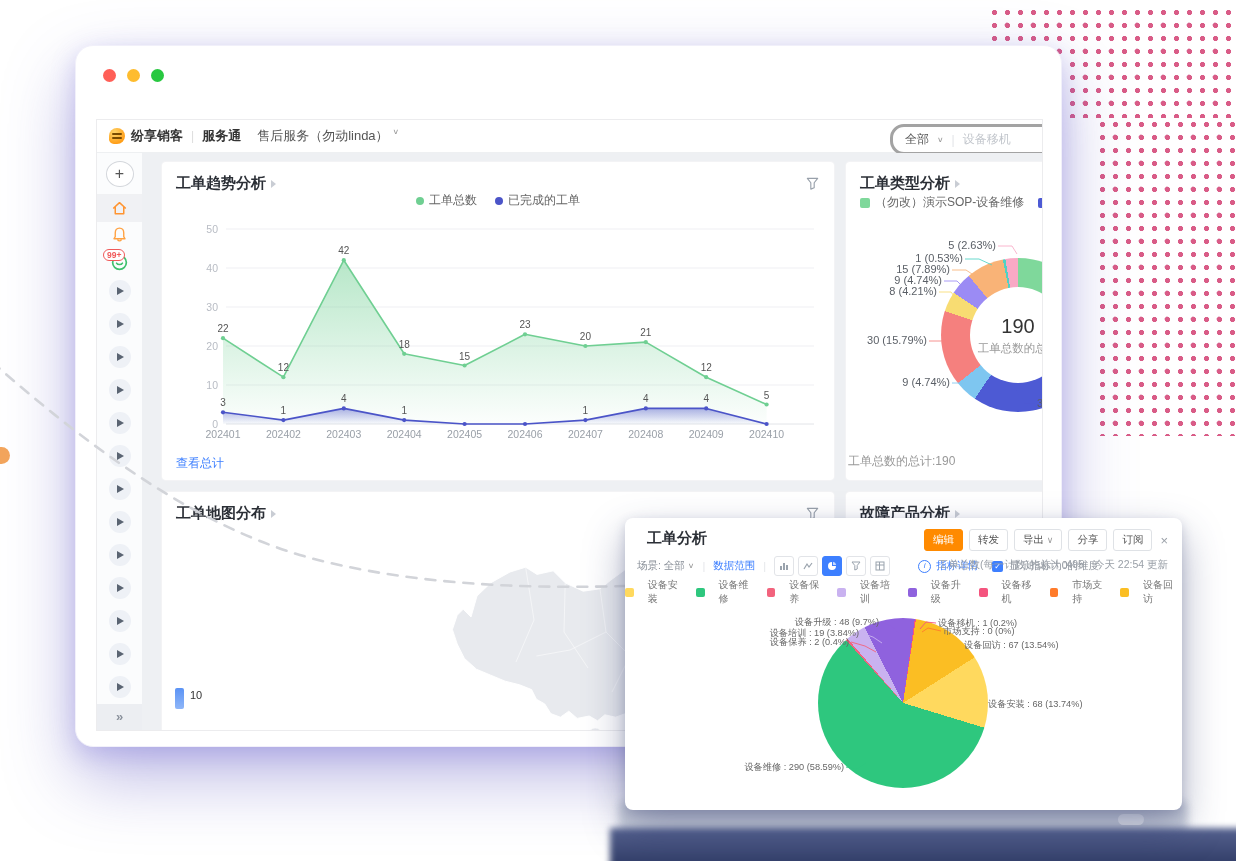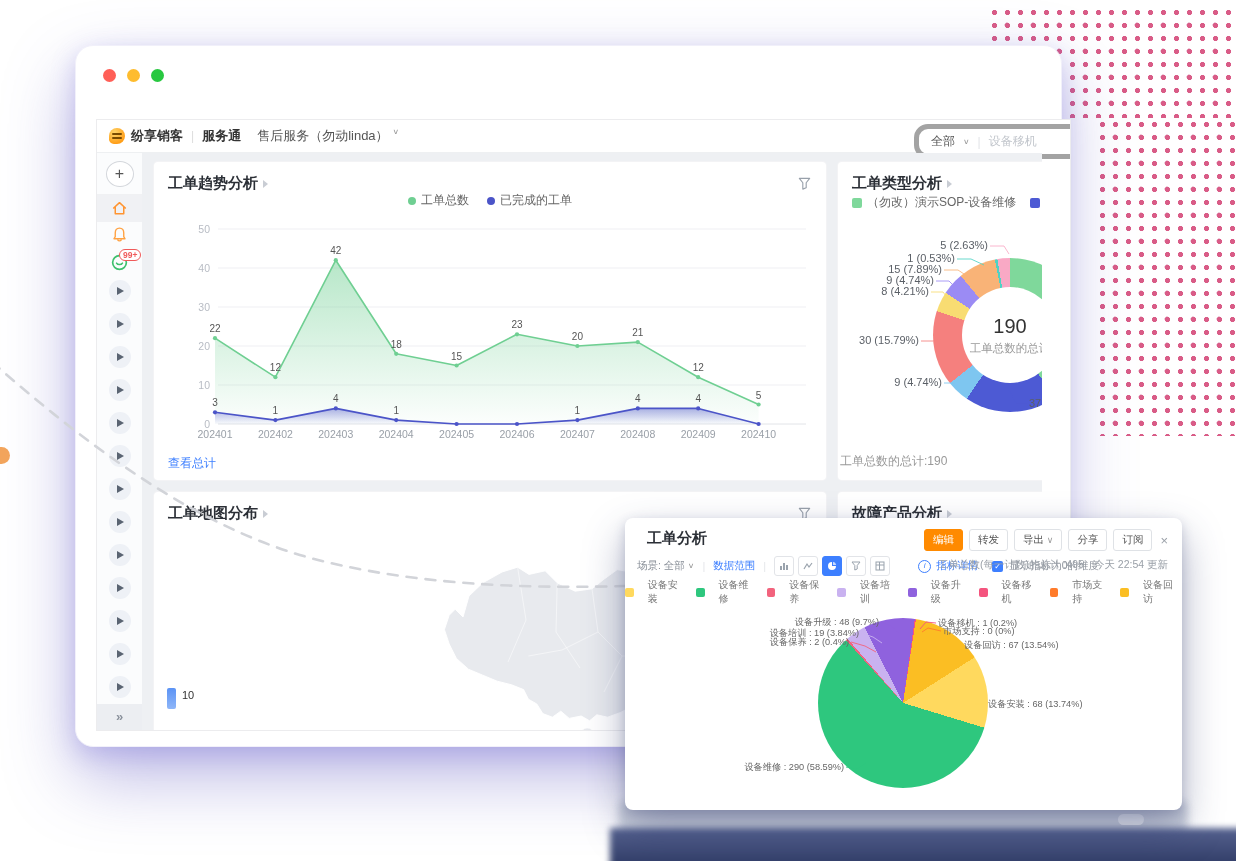--- a/index.html
+++ b/index.html
@@ -8,47 +8,47 @@
   .dots{position:absolute;z-index:1;
     background-image:radial-gradient(circle,#D95C87 2.3px,transparent 2.9px),radial-gradient(circle,rgba(198,70,123,.45) 2.3px,transparent 2.9px);
     background-size:13px 13px,26px 26px;background-position:0 0,6px 6px;}
   .dots-top{left:988px;top:6px;width:248px;height:112px;}
   .dots-right{left:1096px;top:118px;width:140px;height:318px;}
   
   .window{position:absolute;left:75px;top:45px;width:985px;height:700px;background:#fff;border-radius:18px;z-index:10;
     box-shadow:0 8px 24px rgba(110,100,215,.28),0 30px 70px rgba(88,80,190,.40);border:1px solid #f1f0fa;}
   .tl-row{position:absolute;left:27px;top:23px;display:flex;gap:11px;}
   .tl{width:13px;height:13px;border-radius:50%;}
-  .appframe{position:absolute;left:20px;top:73px;width:945px;height:610px;border:1px solid #ececee;background:#fff;overflow:hidden;padding-left:28px;}
+  .appframe{position:absolute;left:20px;top:73px;width:945px;height:610px;border:1px solid #ececee;background:#fff;overflow:hidden;}
   .appheader{position:absolute;left:0;top:0;width:100%;height:33px;background:#fff;border-bottom:1px solid #eef0f2;display:flex;align-items:center;padding-left:12px;box-sizing:border-box;}
   .bee{width:16px;height:16px;border-radius:50% 50% 50% 30%;background:radial-gradient(circle at 35% 30%,#ffd66b,#ff9f1a 70%);position:relative;margin-right:6px;}
   .bee:after{content:"";position:absolute;left:3px;top:5px;width:10px;height:2px;background:#7a4a00;box-shadow:0 4px 0 #7a4a00;border-radius:1px;}
   .brand{font-size:13px;font-weight:bold;color:#333;}
   .hsep{color:#ddd;margin:0 8px;font-size:12px;}
   .product{font-size:13px;font-weight:bold;color:#333;}
   .workspace{font-size:13px;color:#555;margin-left:16px;display:flex;align-items:flex-start;gap:4px;cursor:pointer;}
   .caret{font-size:9px;color:#999;transform:scaleY(.8);}
-  .searchpill{position:absolute;right:-28px;top:4px;height:25px;border:5px solid #a3a3a3;border-radius:14px;display:flex;align-items:center;padding:0 12px;gap:8px;background:#fff;width:150px;}
+  .searchpill{position:absolute;right:-28px;top:4px;height:25px;border:3px solid #a3a3a3;border-radius:14px;display:flex;align-items:center;padding:0 12px;gap:8px;background:#fff;width:150px;}
   .searchpill .scope{font-size:12px;color:#555;}
   .searchpill .div{color:#e3e5e8;font-size:12px;}
   .searchpill .ph{font-size:12px;color:#c2c6cc;white-space:nowrap;}
   
   .sidebar{position:absolute;left:0;top:33px;width:45px;height:577px;background:#fbfcfd;border-right:1px solid #f0f1f3;display:flex;flex-direction:column;align-items:center;}
   .plusbtn{width:26px;height:26px;border-radius:50%;border:1.5px solid #d4d7dc;color:#555;font-size:16px;line-height:24px;text-align:center;margin:8px 0 7px;background:#fff;cursor:pointer;}
   .sb-div{width:100%;height:1px;background:#f0f1f3;}
   .homeitem{width:45px;height:36px;background:#f0f1f4;display:flex;align-items:center;justify-content:center;cursor:pointer;}
   .bellitem{width:45px;height:34px;display:flex;align-items:center;justify-content:center;cursor:pointer;}
   .smileitem{position:relative;width:45px;height:36px;display:flex;align-items:center;justify-content:center;cursor:pointer;}
-  .badge99{position:absolute;left:22px;top:1px;background:#fff;border:1.5px solid #f05a5a;color:#f05a5a;font-size:8.5px;border-radius:8px;padding:0 3px;line-height:10px;font-weight:bold;}
+  .badge99{position:absolute;left:6px;top:1px;background:#fff;border:1.5px solid #f05a5a;color:#f05a5a;font-size:8.5px;border-radius:8px;padding:0 3px;line-height:10px;font-weight:bold;}
   .navbtn{width:22px;height:22px;border-radius:50%;background:#eef1f6;margin:5.5px 0;position:relative;cursor:pointer;}
   .navbtn:after{content:"";position:absolute;left:8.5px;top:6.5px;border-left:7px solid #5a6472;border-top:4.5px solid transparent;border-bottom:4.5px solid transparent;}
   .collapse{width:45px;height:26px;background:#eceef2;color:#8a919c;font-size:13px;font-weight:bold;text-align:center;line-height:26px;margin-top:auto;cursor:pointer;}
   
   .content{position:absolute;left:45px;top:33px;width:900px;height:577px;background:#eef0f3;overflow:hidden;}
-  .panel{position:absolute;background:#fff;border-radius:4px;box-shadow:0 0 0 1px #f3f3f5;}
+  .panel{position:absolute;background:#fff;border-radius:4px;box-shadow:0 0 0 1px #f3f3f5;margin-left:8px;}
   .p-trend{left:12px;top:9px;width:672px;height:318px;}
   .p-type{left:696px;top:9px;width:240px;height:318px;overflow:hidden;}
   .p-map{left:12px;top:339px;width:672px;height:260px;}
   .p-fault{left:696px;top:339px;width:240px;height:260px;}
   .ptitle{position:absolute;left:14px;top:12px;font-size:15px;font-weight:bold;color:#2b2f36;display:flex;align-items:center;gap:5px;}
   .ptitle .tricaret{width:0;height:0;border-left:5px solid #c9cdd4;border-top:4px solid transparent;border-bottom:4px solid transparent;}
   .funnel{position:absolute;right:14px;top:14px;width:15px;height:15px;cursor:pointer;}
   .legendrow{position:absolute;left:0;top:30px;width:100%;display:flex;justify-content:center;gap:18px;}
   .legitem{display:flex;align-items:center;gap:5px;font-size:12px;color:#666;cursor:pointer;}
   .legdot{width:8px;height:8px;border-radius:50%;}

